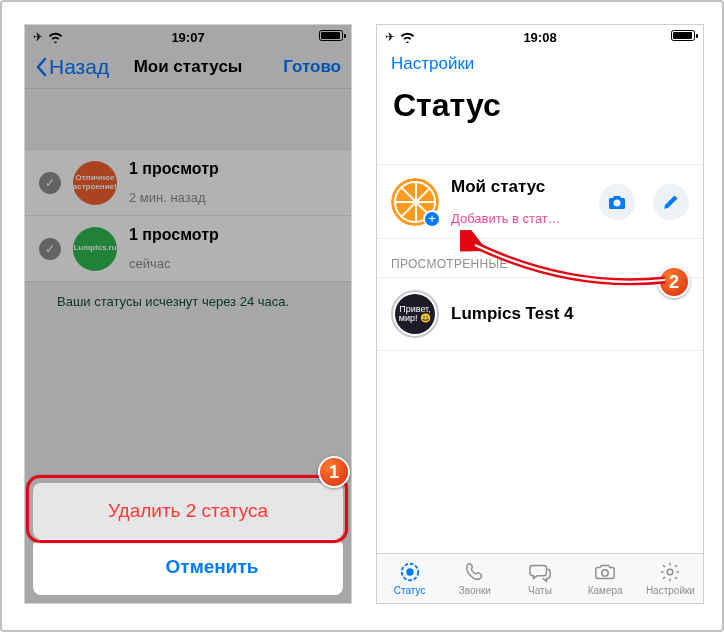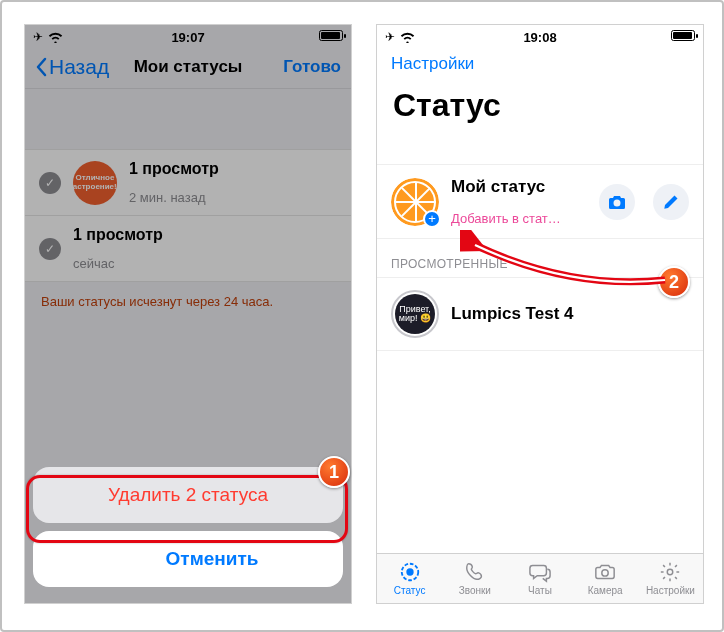--- a/index.html
+++ b/index.html
@@ -24,23 +24,23 @@
   .bigtitle { padding: 4px 16px 12px 16px; font-size: 32px; font-weight: 700; }
   .list-left { margin-top: 60px; }
   .row { display: flex; align-items: center; padding: 10px 14px; background: #fff; border-bottom: 1px solid #e5e5e5; gap: 12px; }
   .row.first { border-top: 1px solid #e5e5e5; }
   .check { width: 22px; height: 22px; border-radius: 11px; background: #8e8e93; display: flex; align-items: center; justify-content: center; color: #fff; font-size: 12px; }
   .avatar { width: 44px; height: 44px; border-radius: 22px; display: flex; align-items: center; justify-content: center; color: #fff; font-size: 8px; text-align: center; line-height: 1.05; padding: 4px; font-weight: 600; }
   .avatar.orange { background: #f3602f; }
   .avatar.green { background: #2fba52; }
   .row-text .t1 { font-size: 16px; font-weight: 600; color: #000; }
   .row-text .t2 { font-size: 13px; color: #8e8e93; margin-top: 12px; }
-  .footer-note { font-size: 13px; color: #c2410c; padding: 12px 16px; }
+  .footer-note { font-size: 13px; color: #14532d; padding: 12px 32px; }
   .action-sheet { position: absolute; left: 8px; right: 8px; bottom: 8px; }
-  .sheet-btn { background: #e6e6e9; border-radius: 16px; height: 56px; display: flex; align-items: center; justify-content: center; font-size: 19px; margin-bottom: 8px; }
+  .sheet-btn { background: #e6e6e9; border-radius: 8px; height: 56px; display: flex; align-items: center; justify-content: center; font-size: 19px; }
   .sheet-btn.delete { color: #ff3b30; }
   .sheet-btn.cancel { background: #fff; color: #007aff; font-weight: 600; padding-left: 48px; }
   .highlight-red { position: absolute; border: 3px solid #e30613; border-radius: 14px; pointer-events: none; box-shadow: 0 0 2px rgba(0,0,0,.3);}
   .badge-num { position: absolute; width: 32px; height: 32px; border-radius: 16px; background: radial-gradient(circle at 35% 30%, #ff7a2f, #d82a0a); border: 2px solid #fff; color: #fff; font-weight: 700; font-size: 18px; display: flex; align-items: center; justify-content: center; box-shadow: 0 1px 3px rgba(0,0,0,.4);}
   .r-nav { height: 38px; display: flex; align-items: center; padding: 0 14px; color: #007aff; font-size: 17px; }
   .r-row { display: flex; align-items: center; padding: 12px 14px; gap: 12px; border-bottom: 1px solid #eee; }
   .r-avatar-wrap { position: relative; width: 48px; height: 48px; }
   .r-avatar { width: 48px; height: 48px; border-radius: 24px; overflow: hidden; display: flex; align-items: center; justify-content: center; }
   .plus-badge { position: absolute; right: -2px; bottom: -2px; width: 18px; height: 18px; border-radius: 9px; background: #007aff; border: 2px solid #fff; color: #fff; font-size: 13px; display: flex; align-items: center; justify-content: center; line-height: 1; }
   .r-row-text { flex: 1; min-width: 0; }
@@ -91,20 +91,21 @@
       <div class="row first">
         <div class="check">✓</div>
         <div class="avatar orange">Отличное настроение!!!</div>
         <div class="row-text">
           <div class="t1">1 просмотр</div>
           <div class="t2">2 мин. назад</div>
         </div>
       </div>
       <div class="row">
         <div class="check">✓</div>
+        <div class="avatar green">Lumpics.ru</div>
         <div class="row-text">
           <div class="t1">1 просмотр</div>
           <div class="t2">сейчас</div>
         </div>
       </div>
       <div class="footer-note">Ваши статусы исчезнут через 24 часа.</div>
     </div>
 
     <div class="overlay"></div>
 

